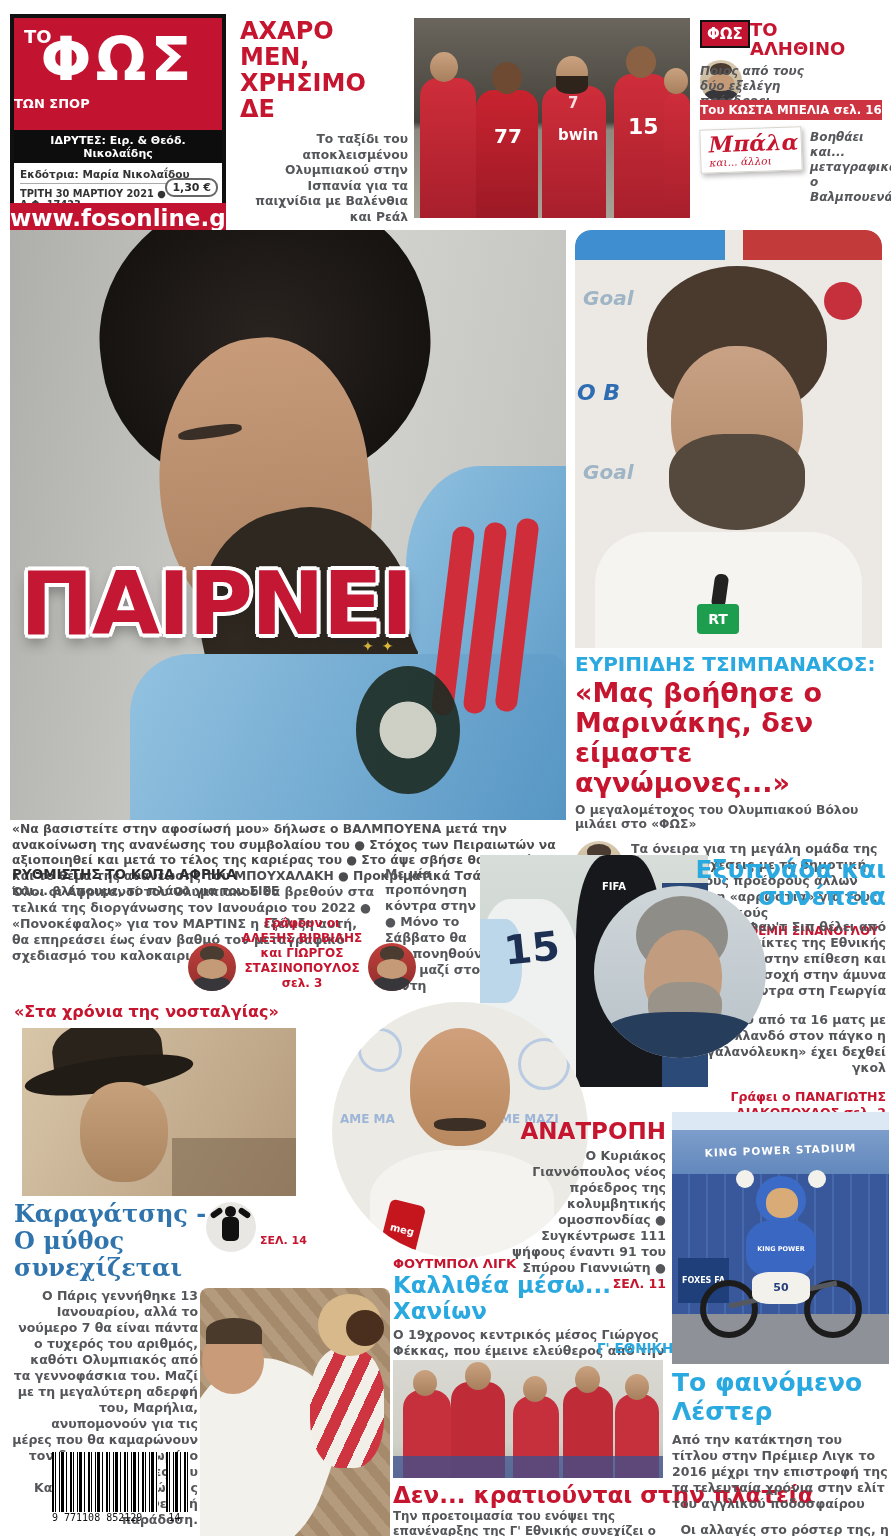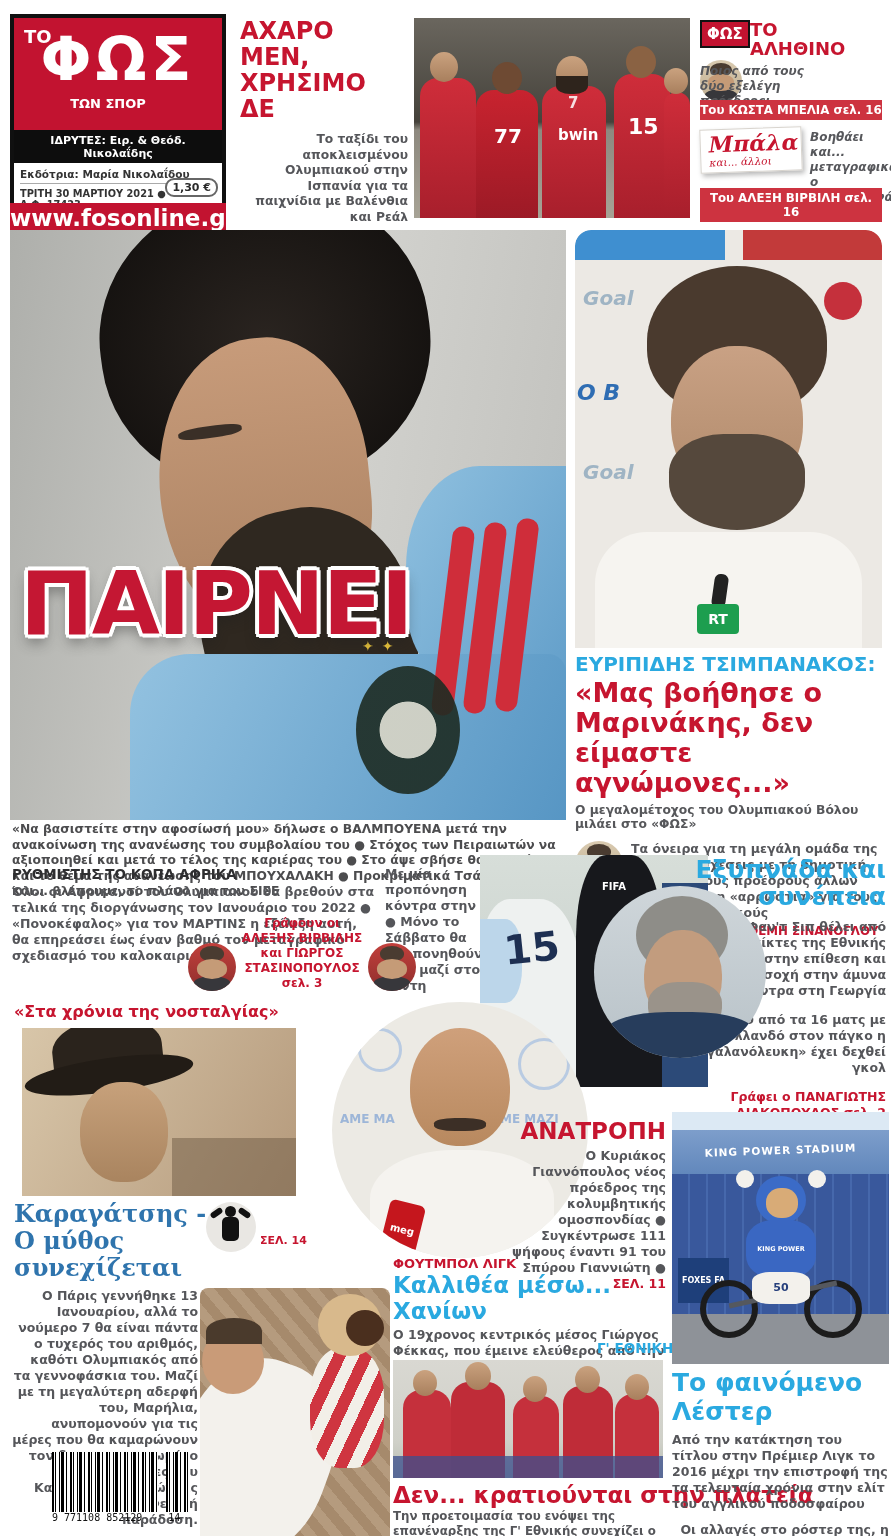--- a/index.html
+++ b/index.html
@@ -7,21 +7,21 @@
   body{width:891px;height:1536px;position:relative;overflow:hidden;
        font-family:"DejaVu Sans","Liberation Sans",sans-serif;color:#2b2b2b}
   .abs{position:absolute}
   .ph{overflow:hidden;position:absolute}
 
   
   .masthead{border:4px solid #101010;background:#fff}
   .m-logo{background:#c21330;position:relative;height:112px;color:#fff}
   .m-to{position:absolute;left:10px;top:8px;font-size:18px;font-weight:800}
   .m-fos{font-size:60px;font-weight:800;text-align:center;letter-spacing:4px;line-height:82px}
-  .m-tonspor{text-align:center;font-size:13px;font-weight:800;padding-right:20px;margin-top:-4px}
+  .m-tonspor{text-align:left;font-size:13px;font-weight:800;padding-right:20px;margin-top:-4px}
   .m-founders{background:#0d0d0d;color:#fff;font-size:11px;font-weight:700;text-align:center;padding:4px 0 3px}
   .m-white{background:#fff;position:relative;padding:3px 6px 4px;height:46px}
   .m-pub{font-size:10.5px;font-weight:700;color:#333;border-bottom:1px solid #aaa;padding:2px 0 3px}
   .m-date{font-size:9.8px;font-weight:700;color:#333;padding-top:4px;width:78%}
   .m-price{position:absolute;right:4px;top:15px;border:2px solid #666;border-radius:9px;
            font-size:11px;font-weight:700;padding:1px 5px;background:#fff}
   .m-www{background:#c21330;color:#fff;font-weight:800;font-size:23px;text-align:center;
          padding:2px 0;cursor:pointer}
   .kicker-red{color:#c6152f;font-weight:800}
   .byline-red{color:#c6152f;font-weight:800}
@@ -148,21 +148,20 @@
   <div class="ital-gray abs" style="left:0;top:44px;width:128px">Ποιος από τους δύο εξελέγη πρόεδρος;</div>
   <div class="red-bar abs" style="left:0;top:80px;width:182px">Του ΚΩΣΤΑ ΜΠΕΛΙΑ σελ. 16</div>
 </div>
 
 <div class="abs" style="left:700px;top:128px;width:182px;height:90px">
   <div class="bala-card">
     <div class="bala-main">Μπάλα</div>
     <div class="bala-sub">και... άλλοι</div>
   </div>
   <div class="ital-gray abs" style="left:110px;top:2px;width:74px">Βοηθάει και... μεταγραφικά ο Βαλμπουενά</div>
-  <div class="red-bar abs" style="left:0;top:60px;width:182px">Του ΑΛΕΞΗ ΒΙΡΒΙΛΗ σελ. 16</div>
 </div>
 
 <div class="ph" style="left:10px;top:230px;width:556px;height:590px;background:linear-gradient(100deg,#aeafab 0%,#d2d2ce 55%,#c0c0bc 100%)">
   <div style="position:absolute;left:90px;top:-40px;width:330px;height:300px;background:radial-gradient(#2a2420,#151210 75%);border-radius:48%;transform:rotate(-8deg)"></div>
   <div style="position:absolute;left:150px;top:108px;width:210px;height:300px;background:linear-gradient(#c79b7a,#aa8161);border-radius:50% 45% 45% 50%;transform:rotate(-6deg)"></div>
   <div style="position:absolute;left:168px;top:196px;width:64px;height:12px;background:#3a2f27;border-radius:40%;transform:rotate(-8deg)"></div>
   <div style="position:absolute;left:192px;top:278px;width:214px;height:244px;background:#2f2820;border-radius:46%;transform:rotate(-12deg)"></div>
   <div style="position:absolute;left:396px;top:236px;width:160px;height:220px;background:linear-gradient(120deg,#8fc0df,#639fca);border-radius:46% 0 0 38%"></div>
   <div style="position:absolute;left:120px;top:424px;width:436px;height:166px;background:linear-gradient(115deg,#93c2e0,#5796c4);border-radius:60px 18px 0 0"></div>
   <div style="position:absolute;left:432px;top:296px;width:22px;height:190px;background:#cf2d3a;border-radius:10px;transform:rotate(7deg)"></div>

